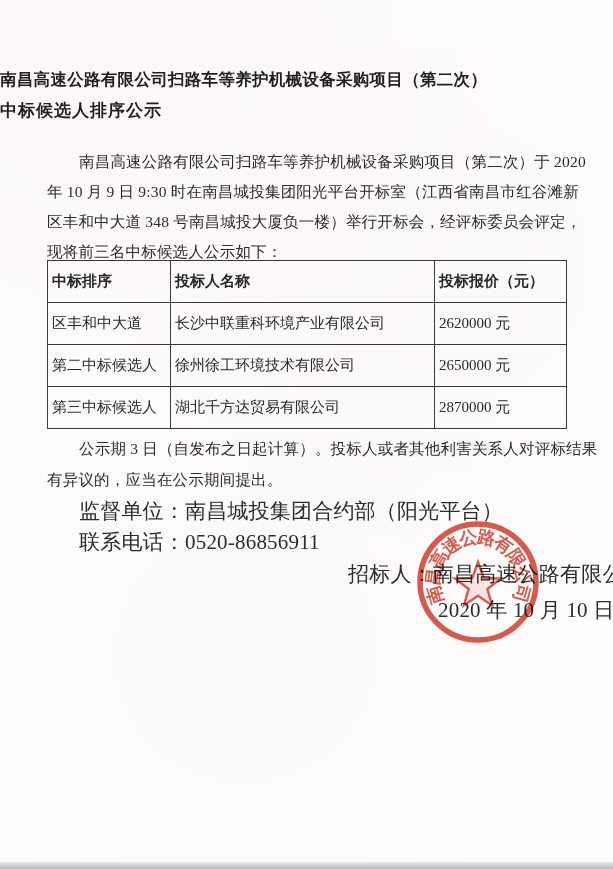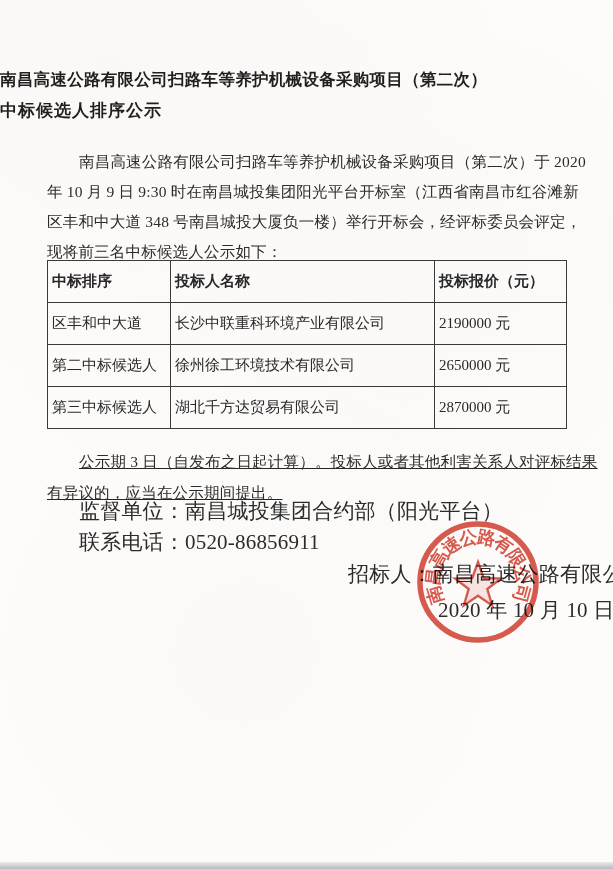--- a/index.html
+++ b/index.html
@@ -30,21 +30,21 @@
     font-weight:bold;color:#1f1f1f;
   }
   .title .t1{font-size:16.5px;line-height:22px;letter-spacing:0.3px;}
   .title .t2{font-size:17px;line-height:22px;margin-top:10px;letter-spacing:1px;}
   .para{position:absolute;left:47px;width:521px;}
   .para .line{
     white-space:nowrap;font-size:15.5px;line-height:30px;
     letter-spacing:0.2px;color:#2b2b2b;
   }
   .para1{top:147px;}
-  .para2{top:446px;line-height:31px;text-decoration:underline;}
+  .para2{top:433px;line-height:31px;}
   .para2 .line{line-height:31px;}
   .indent{padding-left:32px;}
   .bid-table{
     position:absolute;top:260px;left:47px;width:519px;
     border-collapse:collapse;table-layout:fixed;
     font-size:15px;color:#282828;
   }
   .bid-table th,.bid-table td{
     border:1.5px solid #3a3a3a;
     text-align:left;vertical-align:middle;
@@ -98,21 +98,21 @@
       <tr>
         <th>中标排序</th>
         <th>投标人名称</th>
         <th>投标报价（元）</th>
       </tr>
     </thead>
     <tbody>
       <tr>
         <td>区丰和中大道</td>
         <td>长沙中联重科环境产业有限公司</td>
-        <td>2190000 元</td>
+        <td>2620000 元</td>
       </tr>
       <tr>
         <td>第二中标候选人</td>
         <td>徐州徐工环境技术有限公司</td>
         <td>2650000 元</td>
       </tr>
       <tr>
         <td>第三中标候选人</td>
         <td>湖北千方达贸易有限公司</td>
         <td>2870000 元</td>

